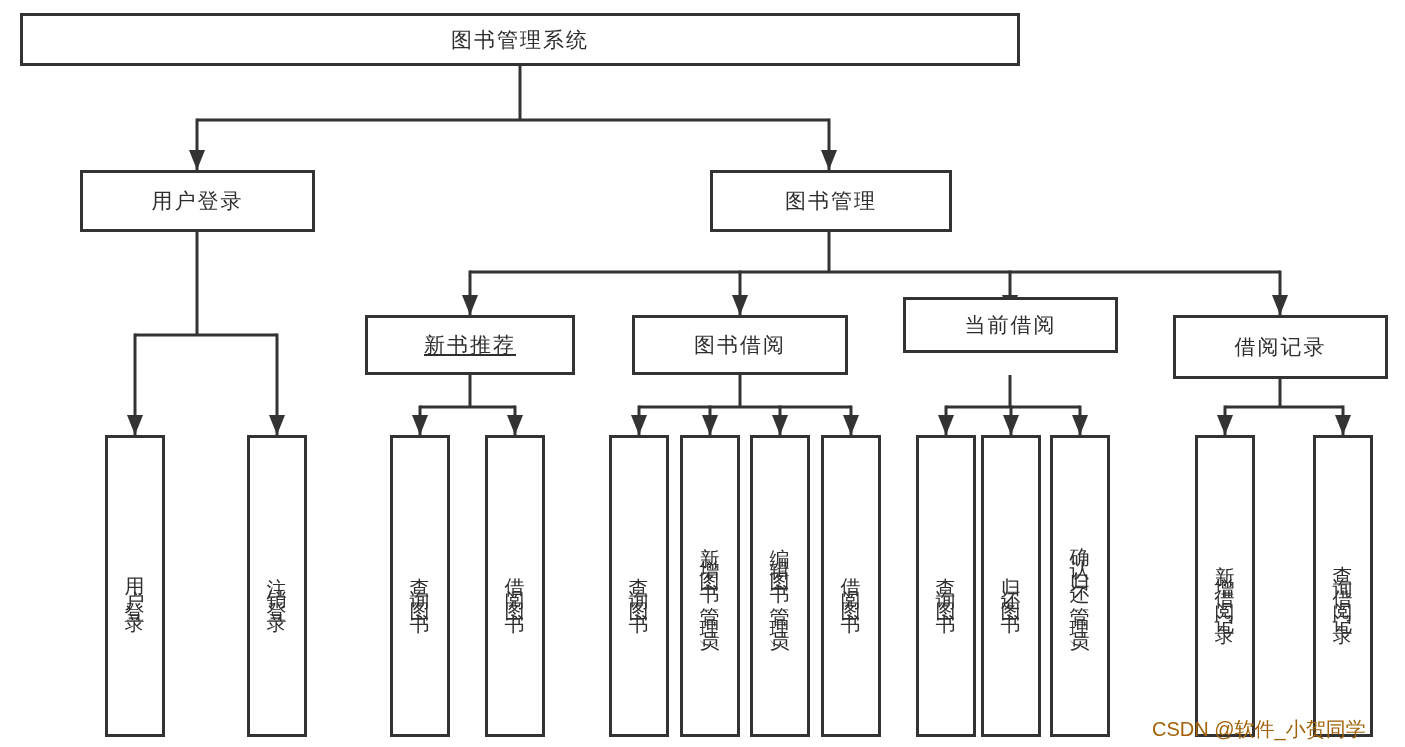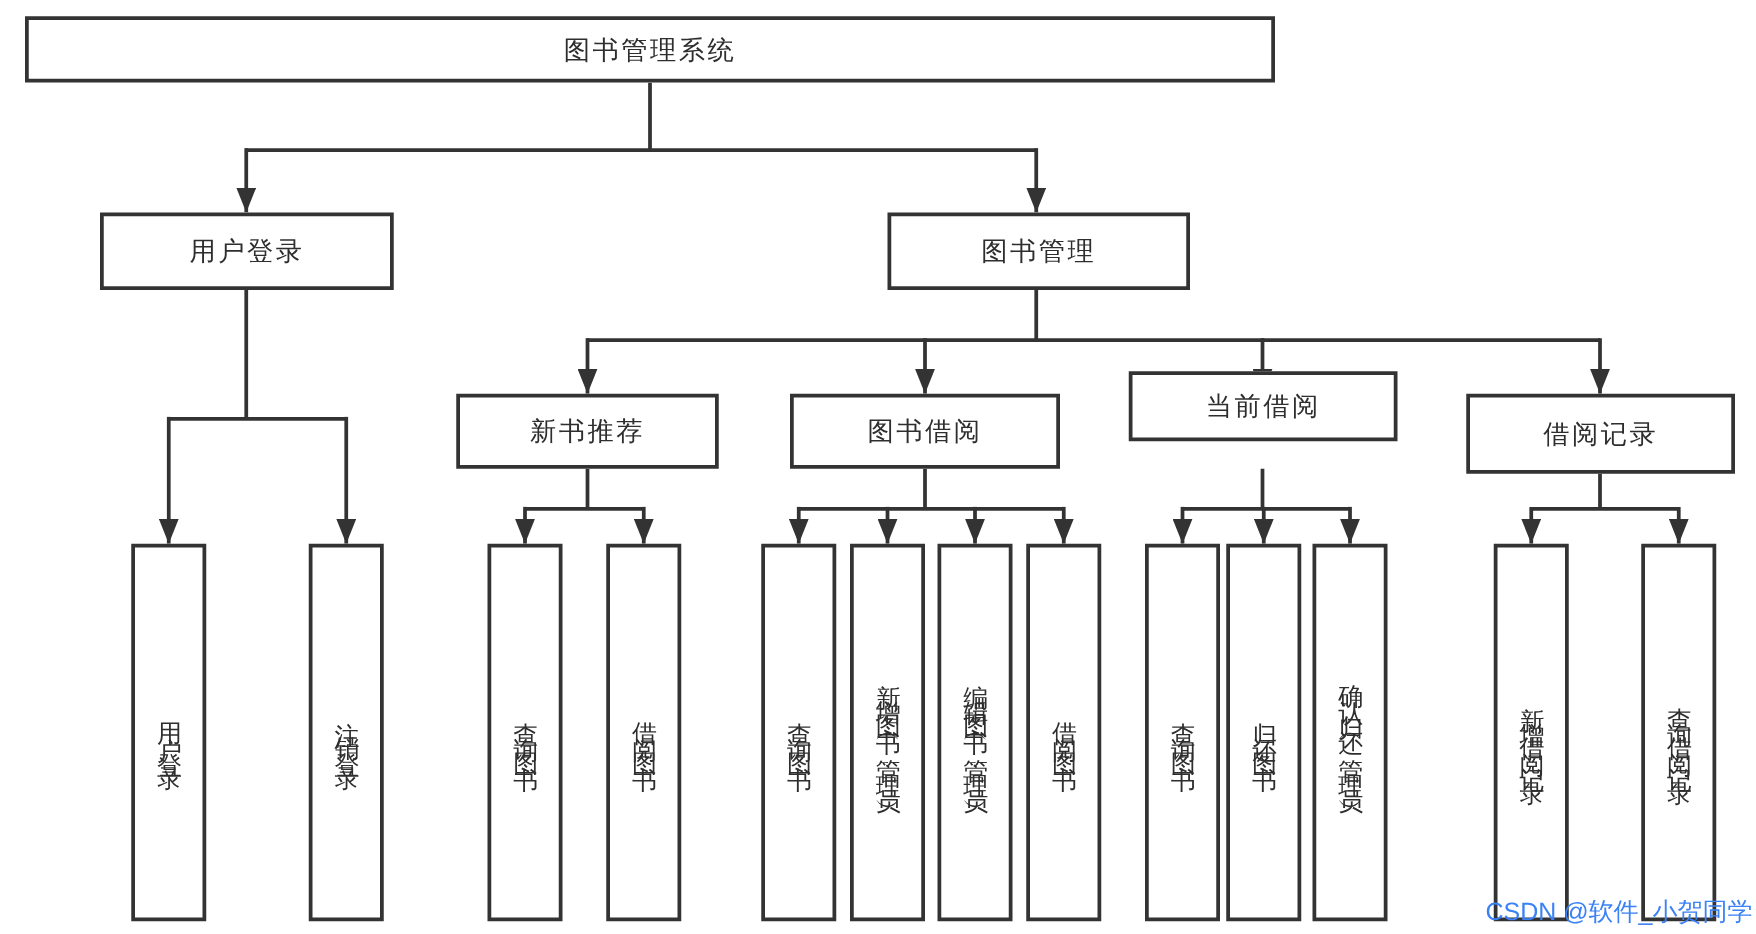--- a/index.html
+++ b/index.html
@@ -43,23 +43,22 @@
     line-height: 1;
     letter-spacing: 12px;
     white-space: nowrap;
   }
   .watermark {
     position: absolute;
     left: 1152px;
     top: 716px;
     width: 250px;
     font-size: 20px;
-    color: #3b82f6;
+    color: #a16207;
     white-space: nowrap;
-    text-align: right;
   }
 </style>
 </head>
 <body>
 
 <div class="canvas">
 
   <svg class="connectors" viewBox="0 0 1405 747" xmlns="http://www.w3.org/2000/svg">
     <defs>
       <marker id="arrow" viewBox="0 0 20 16" refX="20" refY="8" markerWidth="20" markerHeight="16" markerUnits="userSpaceOnUse" orient="auto">
@@ -108,21 +107,21 @@
       <line x1="1225" y1="405.5" x2="1225" y2="435" marker-end="url(#arrow)"></line>
       <line x1="1343" y1="405.5" x2="1343" y2="435" marker-end="url(#arrow)"></line>
     </g>
   </svg>
 
   <div class="node hnode" style="left:20px; top:13px; width:1000px; height:53px;font-family:Liberation Serif, serif;">图书管理系统</div>
 
   <div class="node hnode" style="left:80px; top:170px; width:235px; height:62px;">用户登录</div>
   <div class="node hnode" style="left:710px; top:170px; width:242px; height:62px;">图书管理</div>
 
-  <div class="node hnode" style="left:365px; top:315px; width:210px; height:60px;">新书推荐</div>
+  <div class="node hnode" style="left:365px; top:315px; width:210px; height:60px;text-decoration:underline;">新书推荐</div>
   <div class="node hnode" style="left:632px; top:315px; width:216px; height:60px;">图书借阅</div>
   <div class="node hnode" style="left:903px; top:297px; width:215px; height:56px;">当前借阅</div>
   <div class="node hnode" style="left:1173px; top:315px; width:215px; height:64px;">借阅记录</div>
 
   <div class="node vnode" style="left:105px; top:435px; width:60px; height:302px;">
     <span class="vtext">用户登录</span>
   </div>
   <div class="node vnode" style="left:247px; top:435px; width:60px; height:302px;">
     <span class="vtext">注销登录</span>
   </div>

